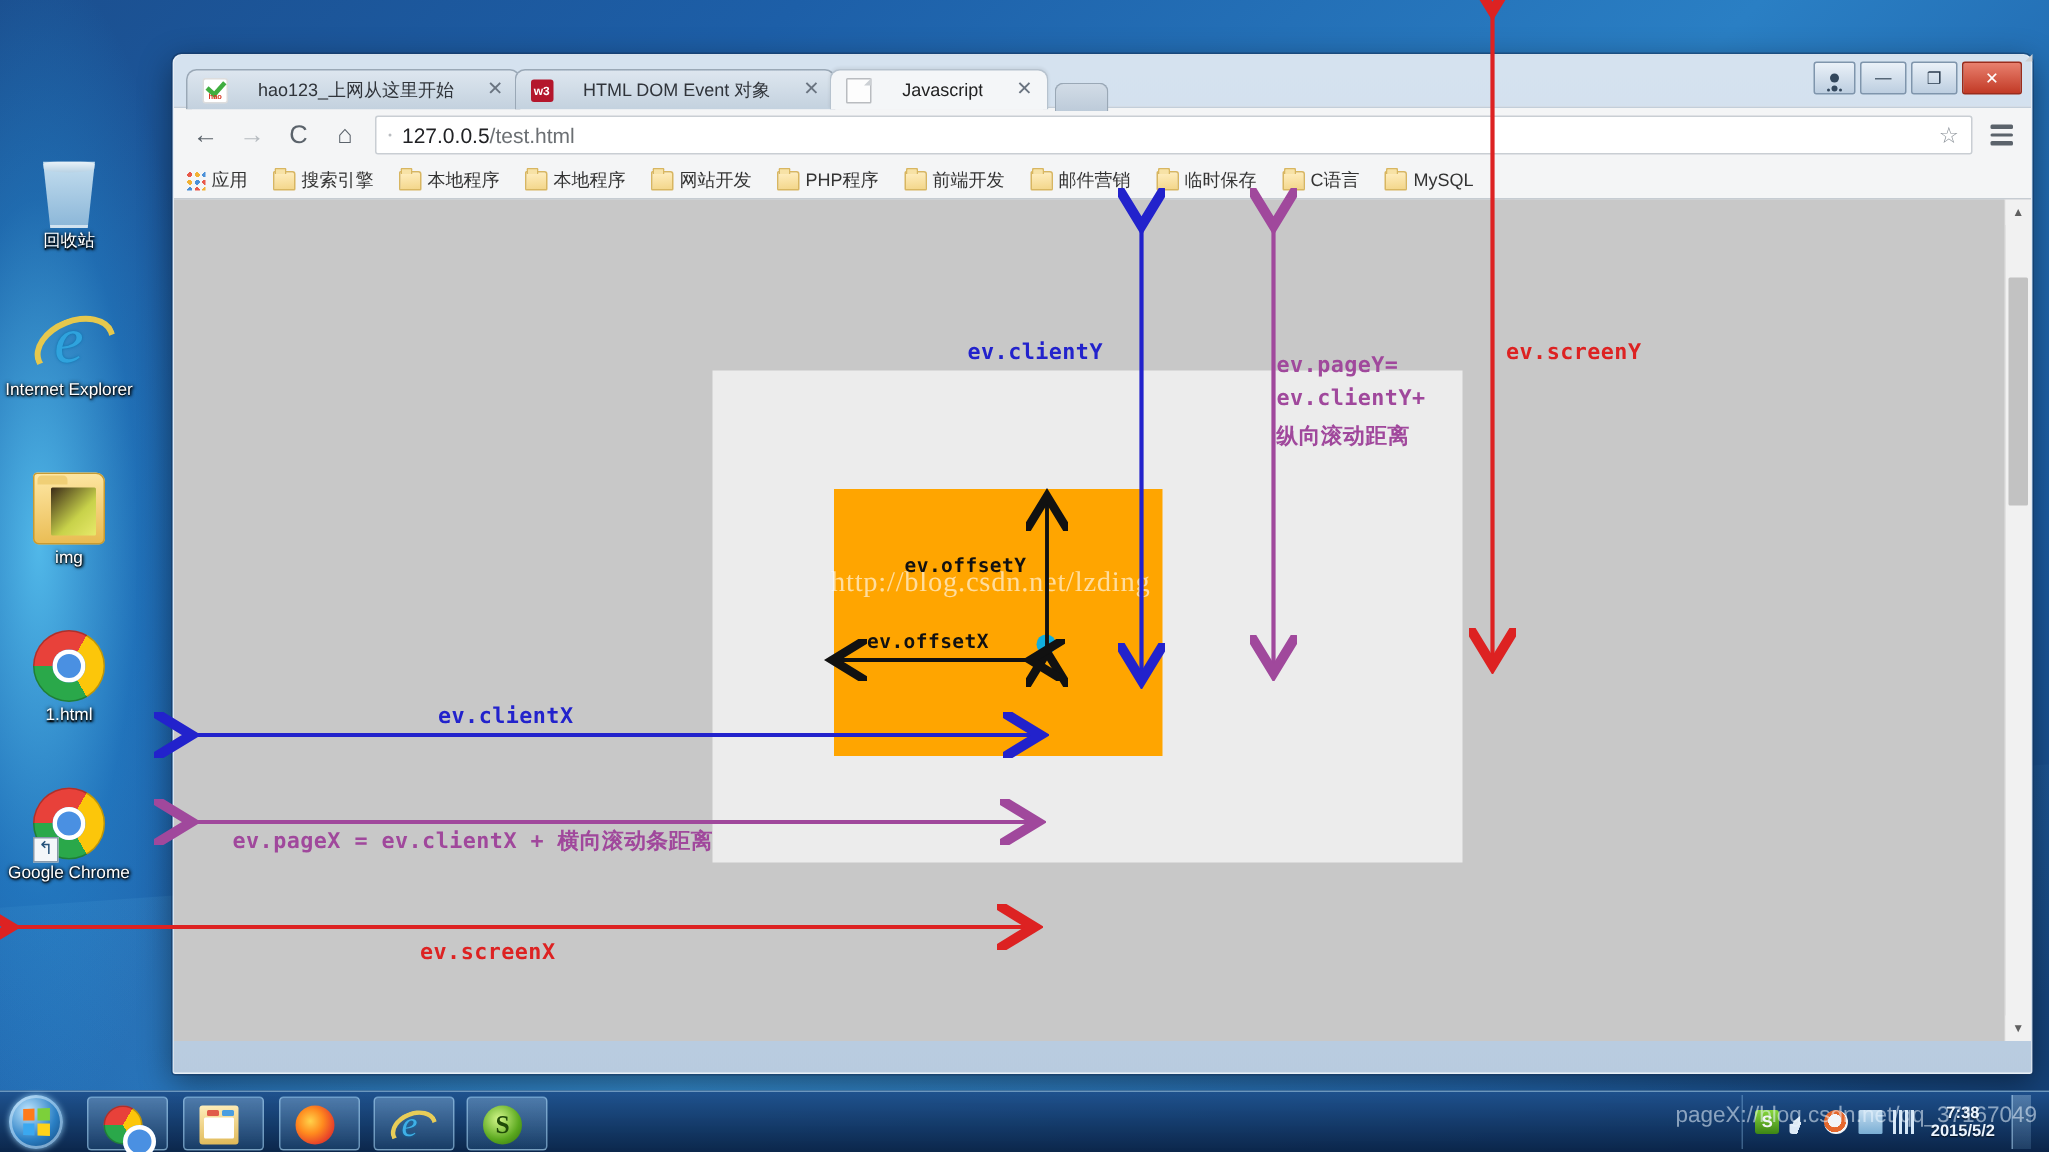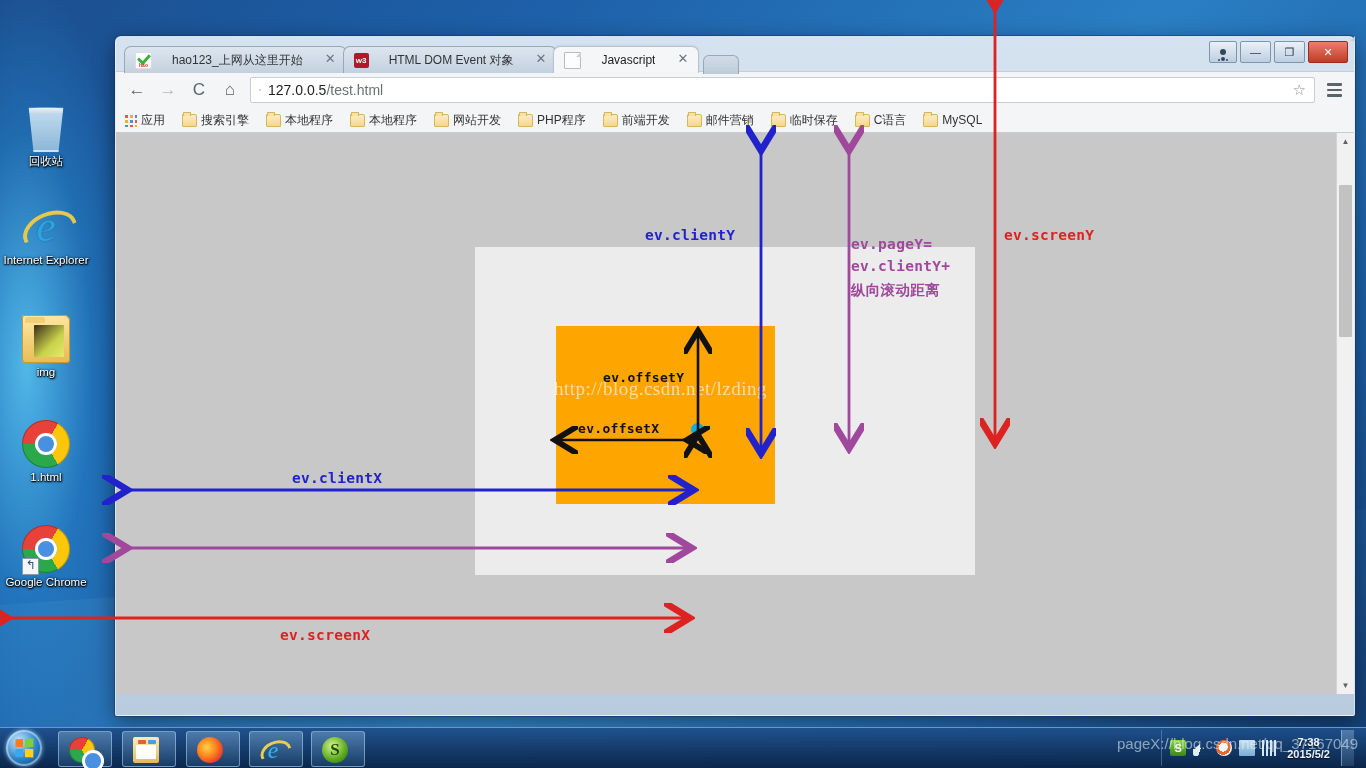--- a/index.html
+++ b/index.html
@@ -402,20 +402,21 @@
   <div class="lbl black" style="left:603px;top:370px">ev.offsetY</div>
   <div class="lbl black" style="left:578px;top:421px">ev.offsetX</div>
 
   <div class="lbl blue" style="left:645px;top:227px">ev.clientY</div>
   <div class="lbl blue" style="left:292px;top:470px">ev.clientX</div>
 
   <div class="lbl purple" style="left:851px;top:236px">ev.pageY=</div>
   <div class="lbl purple" style="left:851px;top:258px">ev.clientY+</div>
   <div class="lbl purple" style="left:851px;top:281px">纵向滚动距离</div>
 
+  <div class="lbl purple" style="left:155px;top:551px">ev.pageX = ev.clientX + 横向滚动条距离</div>
 
   <div class="lbl red" style="left:1004px;top:227px">ev.screenY</div>
   <div class="lbl red" style="left:280px;top:627px">ev.screenX</div>
 </div>
 
 <div id="taskbar">
   <div id="startorb"></div>
 
   <div class="tbtn" style="left:58px">
     <div class="tglyph ic-chrome"></div>

